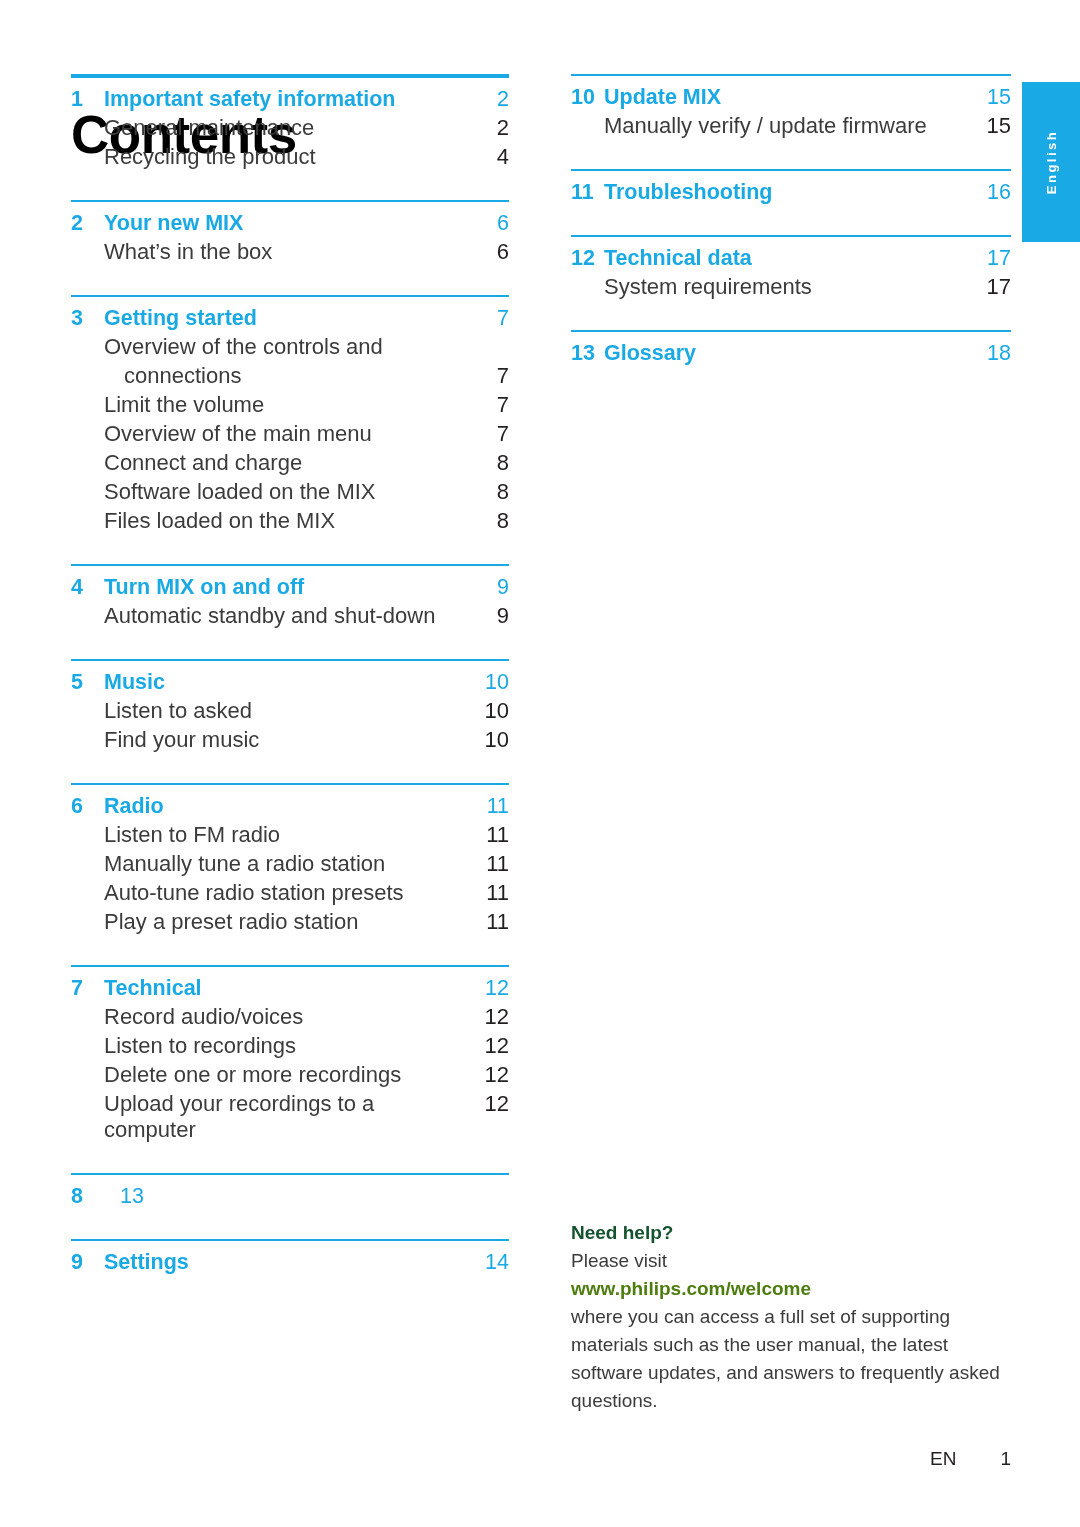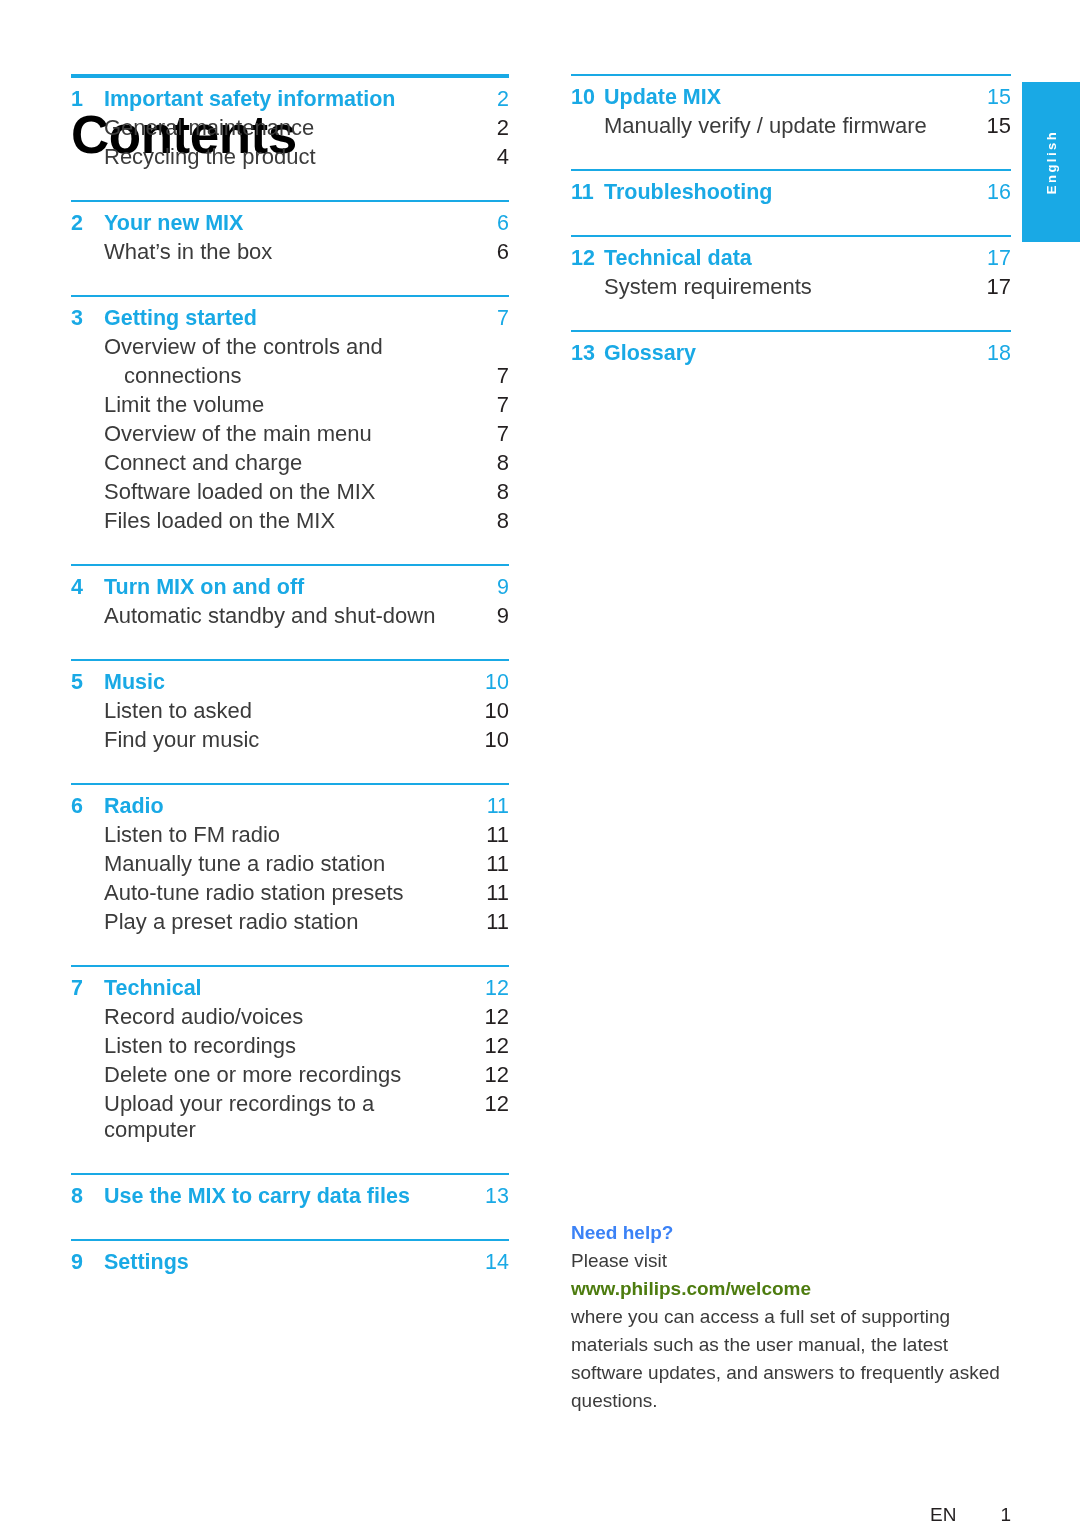--- a/index.html
+++ b/index.html
@@ -130,33 +130,33 @@
     position: absolute;
     left: 571px;
     top: 1219px;
     width: 440px;
     font-size: 19px;
     color: #3b3b3b;
     line-height: 1.47;
   }
   .need-help .nh-head {
     font-weight: bold;
-    color: #3b82f6;
+    color: #14532d;
   }
   .need-help .nh-url {
     font-weight: bold;
     color: #4d7c0f;
   }
   .need-help .nh-body { }
 
   
   .footer {
     position: absolute;
     left: 0;
-    top: 1504px;
+    top: 1448px;
     width: 1011px;
     display: flex;
     justify-content: flex-end;
     font-size: 19px;
     color: #231f20;
   }
   .footer .f-lang { margin-right: 44px; }
   .footer .f-page { }
 </style>
 </head>
@@ -336,21 +336,20 @@
           <span class="e-spacer"></span>
           <span class="e-title">Upload your recordings to a computer</span>
           <span class="e-page">12</span>
         </div>
         <div class="gap-after"></div>
       </div>
       <div class="chapter">
         <div class="rule"></div>
         <div class="chapter-head">
           <span class="ch-num">8</span>
-          <span class="ch-title">Use the MIX to carry data files</span>
           <span class="ch-page">13</span>
         </div>
         <div class="gap-after"></div>
       </div>
       <div class="chapter">
         <div class="rule"></div>
         <div class="chapter-head">
           <span class="ch-num">9</span>
           <span class="ch-title">Settings</span>
           <span class="ch-page">14</span>

